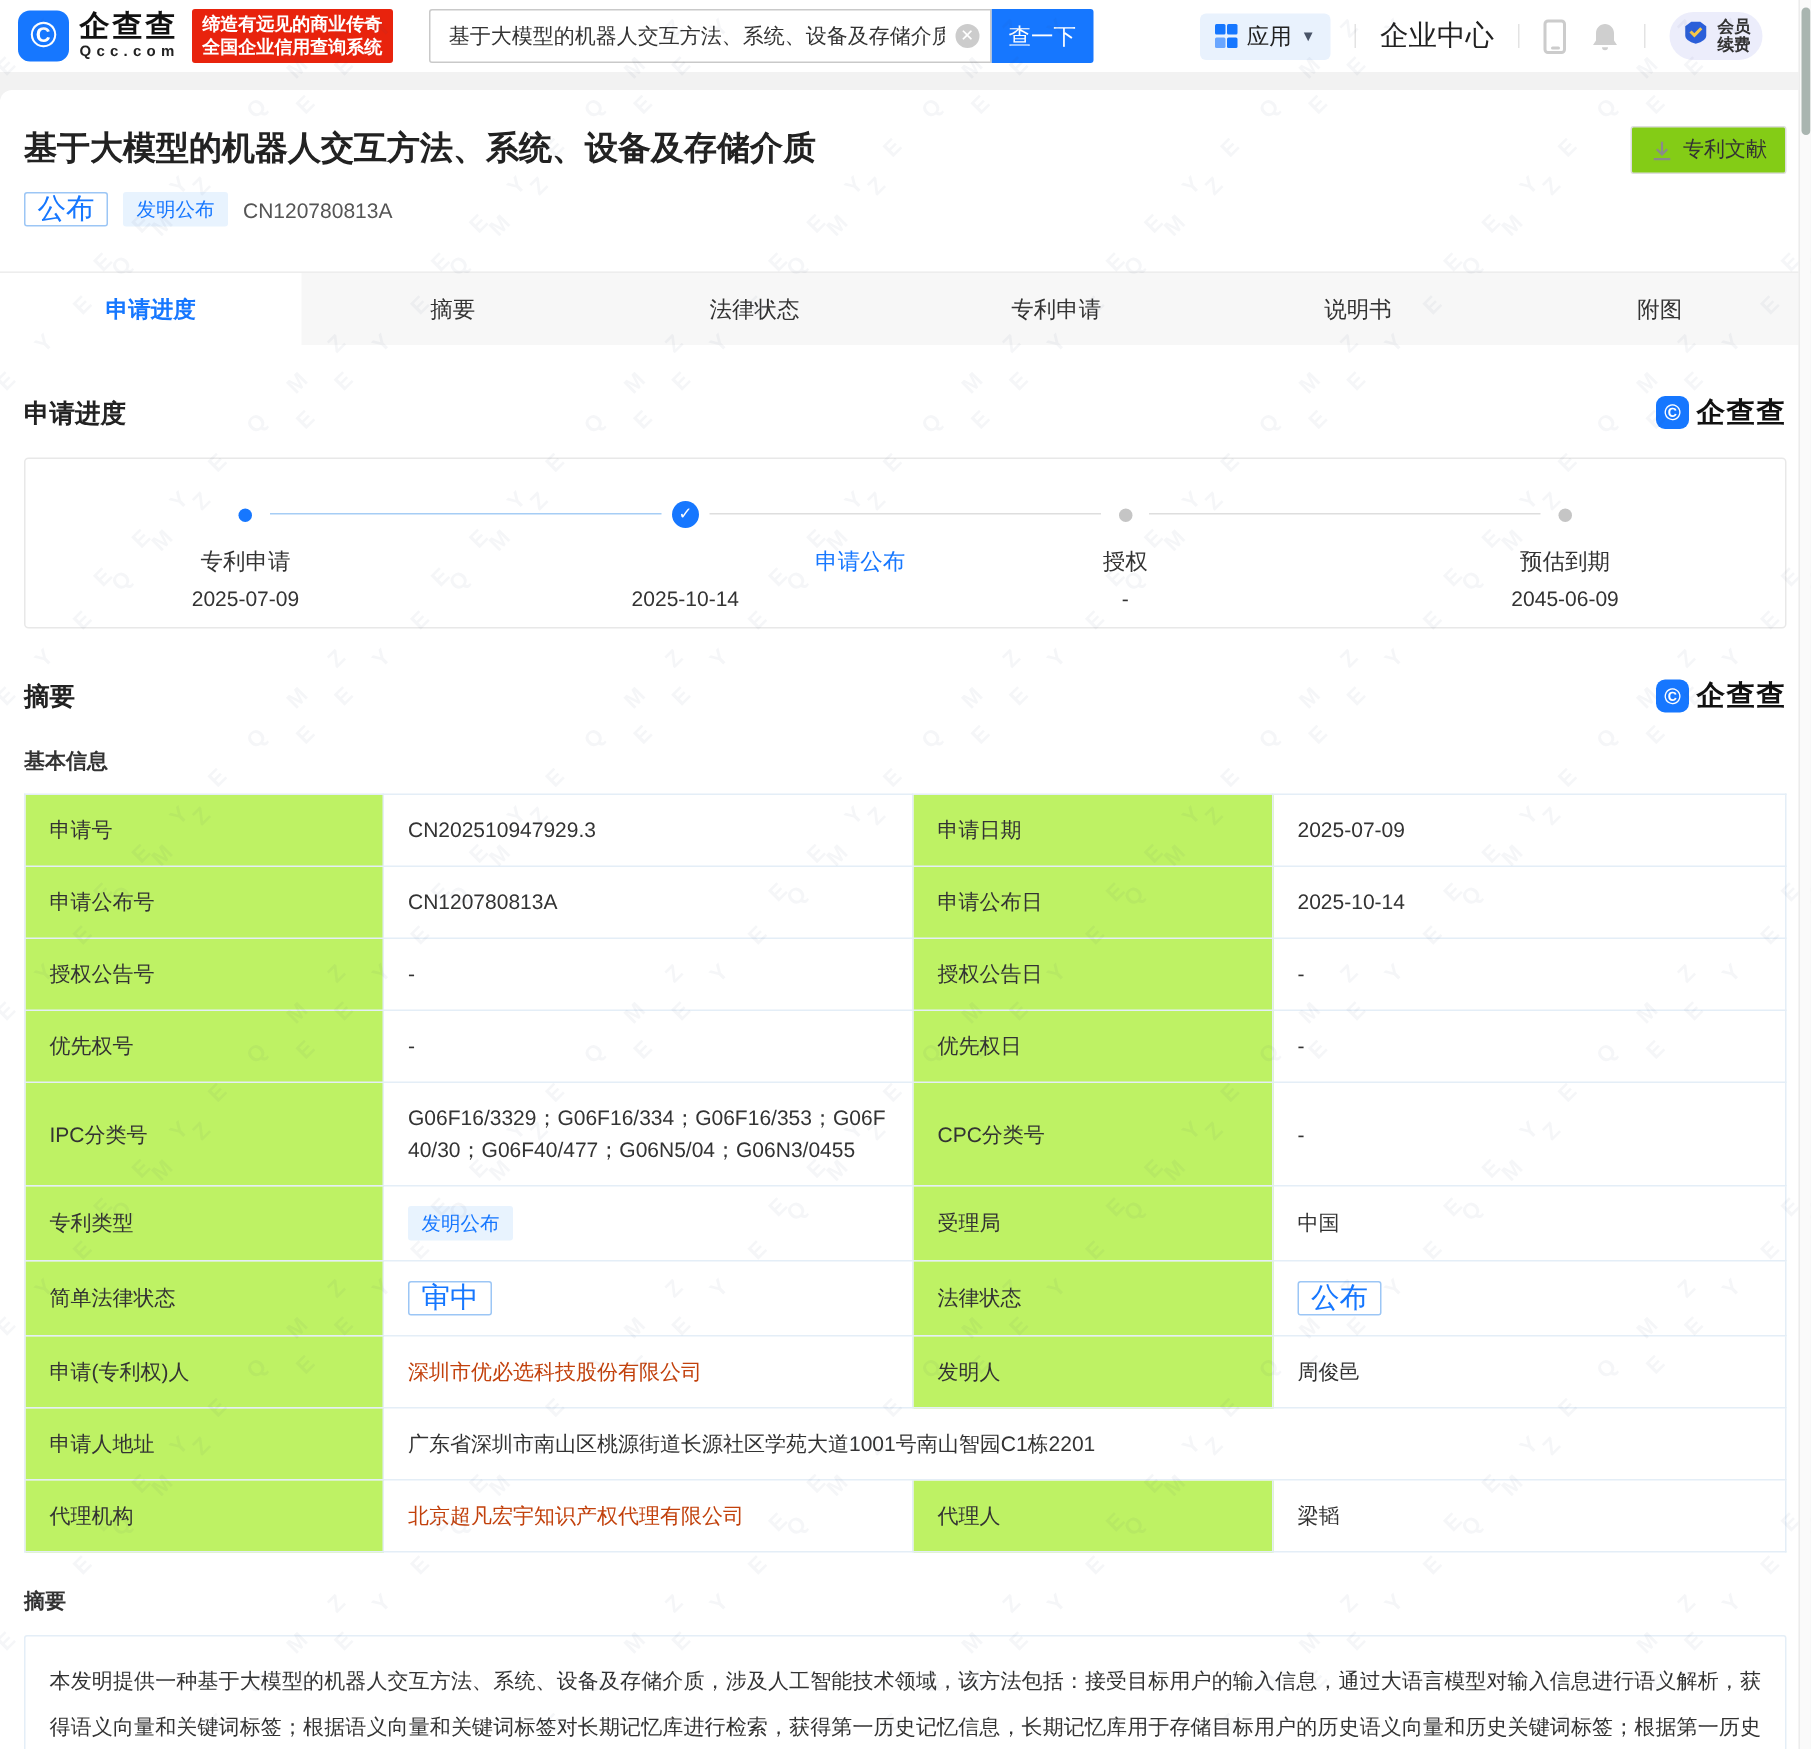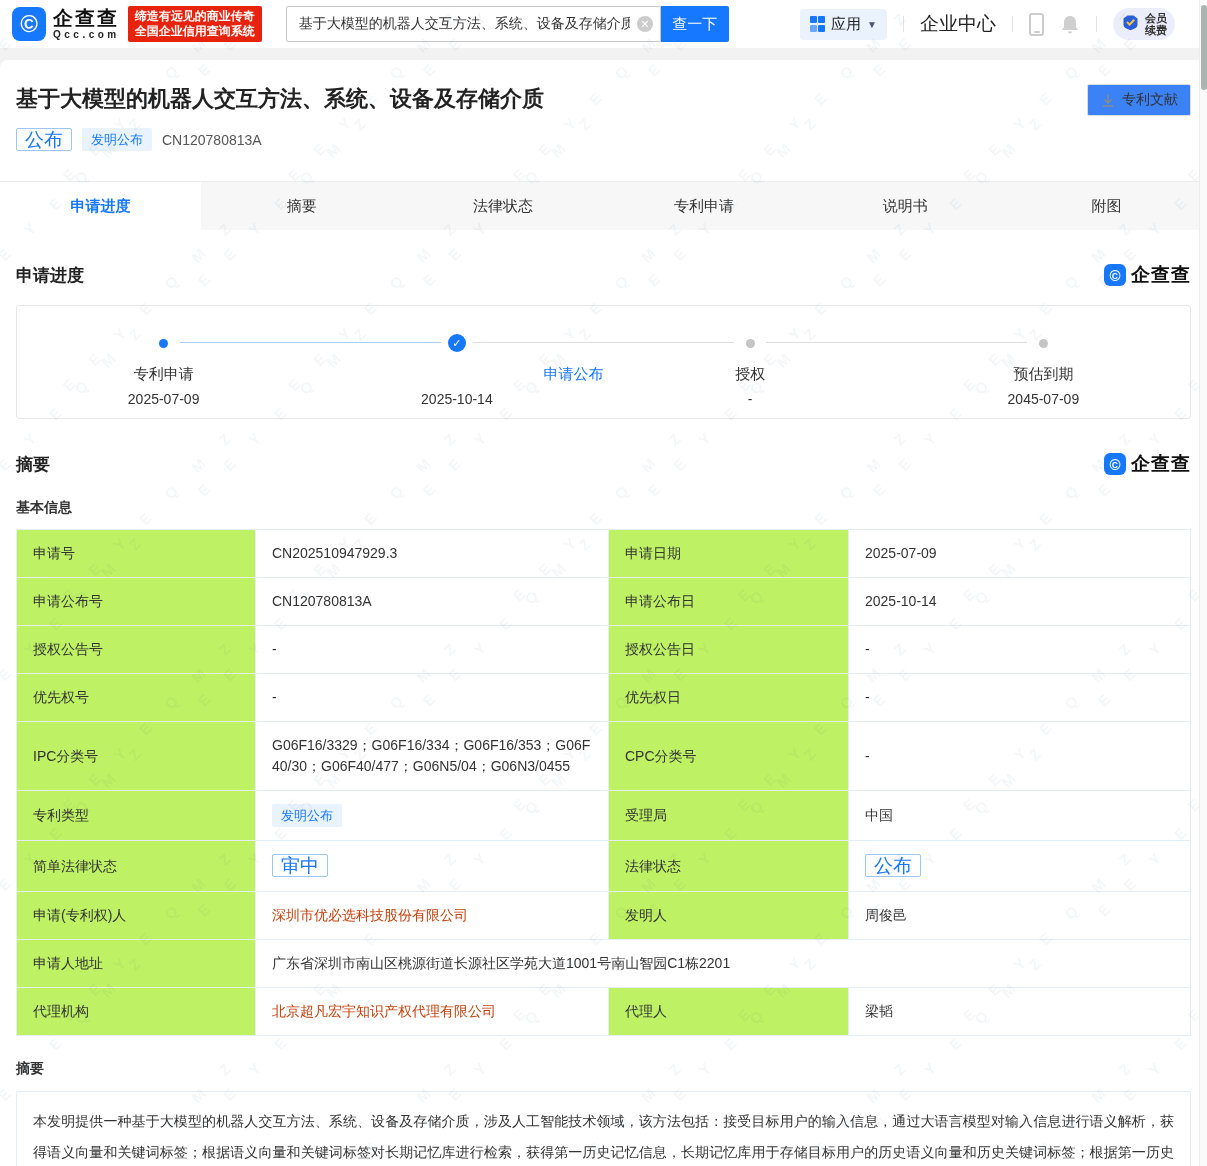--- a/index.html
+++ b/index.html
@@ -52,21 +52,21 @@
     padding:4px 8px; cursor:pointer; }
   .member-text { display:flex; flex-direction:column; font-size:11px; font-weight:bold;
     color:#333; line-height:12px; }
   .gapstrip { height:12px; background:#f2f2f2; }
 
   
   .card { position:relative; background:#fff; border-radius:8px 8px 0 0; min-height:1106px; z-index:1; }
   .title-sec { padding:24px 16px 0 16px; }
   .title-row { display:flex; justify-content:space-between; align-items:flex-start; }
   .title-row h1 { font-size:22px; font-weight:bold; color:#222; line-height:30px; }
-  .doc-btn { display:flex; align-items:center; gap:6px; border:1px solid #ddd; background:#3b82f6;
+  .doc-btn { display:flex; align-items:center; gap:6px; border:1px solid #ddd; background:#84cc16;
     border-radius:2px; padding:6px 12px; font-size:14px; color:#333; cursor:pointer;
     font-family:"Liberation Sans","DejaVu Sans",sans-serif; }
   .tag-row { display:flex; align-items:center; gap:10px; margin-top:12px; }
   .tag-outline { color:#1677ff; border:1px solid #9cc6f5; background:#fff; font-size:19px;
     padding:2px 8px; border-radius:2px; line-height:17px; display:inline-block; }
   .tag-fill { color:#1677ff; background:#e8f3fe; font-size:13px; padding:3px 9px;
     border-radius:2px; line-height:17px; display:inline-block; }
   .pubno { font-size:14px; color:#555; }
 
   
@@ -318,21 +318,21 @@
               <div class="dot"></div>
             </div>
             <div class="st-label">授权</div>
             <div class="st-date">-</div>
           </div>
           <div class="step pending">
             <div class="dot-area">
               <div class="dot"></div>
             </div>
             <div class="st-label">预估到期</div>
-            <div class="st-date">2045-07-09</div>
+            <div class="st-date">2045-06-09</div>
           </div>
         </div>
     </section>
 
     <section class="sec" style="padding:0;">
       <div class="sec-head" style="padding:0 16px;">
         <h2>摘要</h2>
         <div class="mini-brand">
           <span class="mini-icon">©</span>
           <span class="mini-name">企查查</span>

